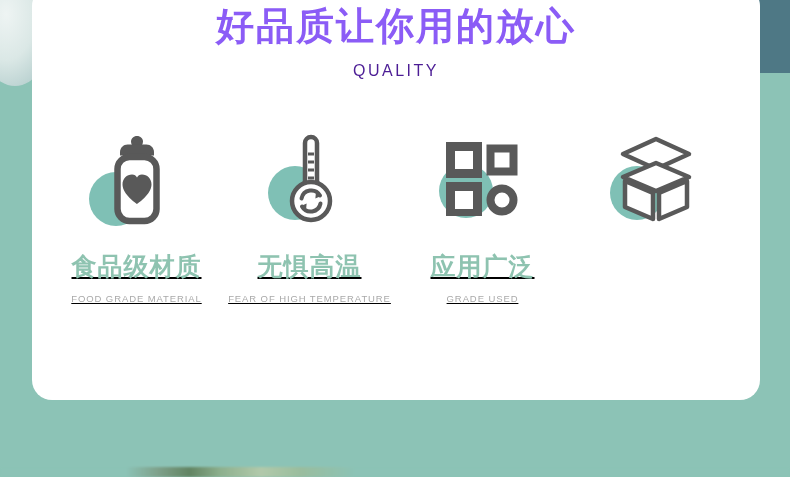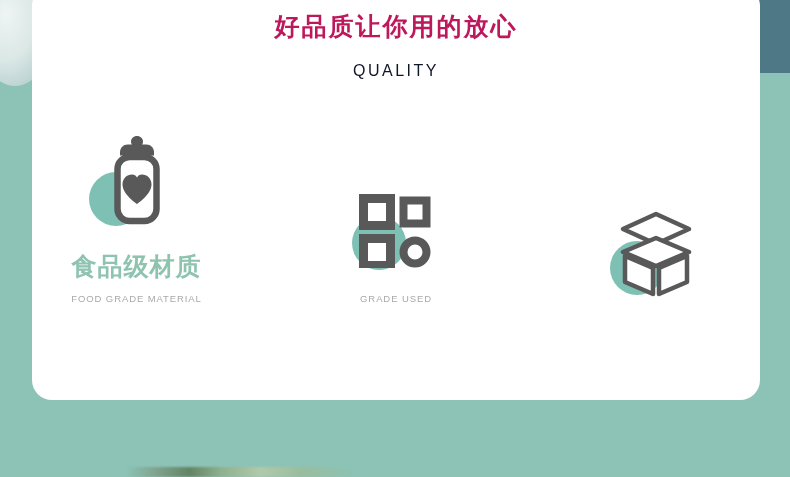--- a/index.html
+++ b/index.html
@@ -69,45 +69,46 @@
 
   
   .header {
     position: absolute;
     left: 0;
     top: 14px;
     width: 728px;
     text-align: center;
   }
   .title {
-    font-size: 25px;
+    font-size: 38px;
     font-weight: bold;
-    color: #be185d;
+    color: #8b5cf6;
     letter-spacing: 2px;
     line-height: 52px;
     margin: 0;
     white-space: nowrap;
   }
   .subtitle {
     font-size: 16px;
-    color: #0f172a;
+    color: #4c1d95;
     letter-spacing: 2.5px;
     line-height: 26px;
     margin: 6px 0 0 0;
   }
 
   
   .features {
     position: absolute;
     left: 18px;
     top: 140px;
     width: 692px;
     display: flex;
-    align-items: flex-end;
+    align-items: flex-start;
     justify-content: space-between;
+    text-decoration: underline;
   }
   .feature {
     width: 173px;
     display: flex;
     flex-direction: column;
     align-items: center;
   }
   .icon-wrap {
     position: relative;
     width: 120px;
@@ -182,31 +183,55 @@
 
           <rect x="11.5" y="25" width="39" height="64" rx="12" stroke="#595959" stroke-width="6.5" fill="#fff"></rect>
 
           <path d="M31 72 C31 72 16.5 62.5 16.5 52.5 C16.5 46.7 20.8 42.6 26 42.6 C28.6 42.6 29.9 43.9 31 45.6 C32.1 43.9 33.4 42.6 36 42.6 C41.2 42.6 45.5 46.7 45.5 52.5 C45.5 62.5 31 72 31 72 Z" fill="#595959"></path>
         </svg>
       </div>
       <div class="cn-label">食品级材质</div>
       <div class="en-label">FOOD GRADE MATERIAL</div>
     </div>
 
+    <div class="feature f2">
+      <div class="icon-wrap">
+        <div class="accent-circle"></div>
+        <svg class="glyph" width="54" height="96" viewBox="0 0 54 96" fill="none">
+
+          <path d="M22 12 C22 8.7 24.7 6 28 6 C31.3 6 34 8.7 34 12 L34 56 L22 56 Z" stroke="#595959" stroke-width="4.5" fill="#fff"></path>
+
+          <line x1="25" y1="23" x2="31" y2="23" stroke="#595959" stroke-width="3"></line>
+          <line x1="25" y1="31" x2="31" y2="31" stroke="#595959" stroke-width="3"></line>
+          <line x1="25" y1="39" x2="31" y2="39" stroke="#595959" stroke-width="3"></line>
+          <line x1="25" y1="47" x2="31" y2="47" stroke="#595959" stroke-width="3"></line>
+
+          <circle cx="28" cy="70" r="19" stroke="#595959" stroke-width="4.5" fill="#fff"></circle>
+
+          <path d="M18.5 67.5 A10 10 0 0 1 37 64.5" stroke="#595959" stroke-width="4" fill="none" stroke-linecap="round"></path>
+          <path d="M37.5 72.5 A10 10 0 0 1 19 75.5" stroke="#595959" stroke-width="4" fill="none" stroke-linecap="round"></path>
+          <path d="M33 60 L38.5 64.8 L32.4 67.6 Z" fill="#595959"></path>
+          <path d="M23 80 L17.5 75.2 L23.6 72.4 Z" fill="#595959"></path>
+        </svg>
+      </div>
+      <div class="cn-label">无惧高温</div>
+      <div class="en-label">FEAR OF HIGH TEMPERATURE</div>
+    </div>
 
     <div class="feature f3">
       <div class="icon-wrap">
         <div class="accent-circle"></div>
         <svg class="glyph" width="74" height="74" viewBox="0 0 74 74" fill="none">
           <rect x="4.5" y="4.5" width="27" height="27" stroke="#595959" stroke-width="9" fill="#fff"></rect>
           <rect x="44.5" y="6.5" width="23" height="23" stroke="#595959" stroke-width="8" fill="#fff"></rect>
           <rect x="4.5" y="44.5" width="27" height="27" stroke="#595959" stroke-width="9" fill="#fff"></rect>
           <circle cx="56" cy="58" r="11.5" stroke="#595959" stroke-width="8" fill="#fff"></circle>
         </svg>
       </div>
+      <div class="cn-label">应用广泛</div>
       <div class="en-label">GRADE USED</div>
     </div>
 
     <div class="feature f4">
       <div class="icon-wrap">
         <div class="accent-circle"></div>
         <svg class="glyph" width="80" height="88" viewBox="0 0 80 88" fill="none">
 
           <path d="M40 4 L73 19 L40 34 L7 19 Z" stroke="#595959" stroke-width="4.5" fill="#fff" stroke-linejoin="round"></path>
 

